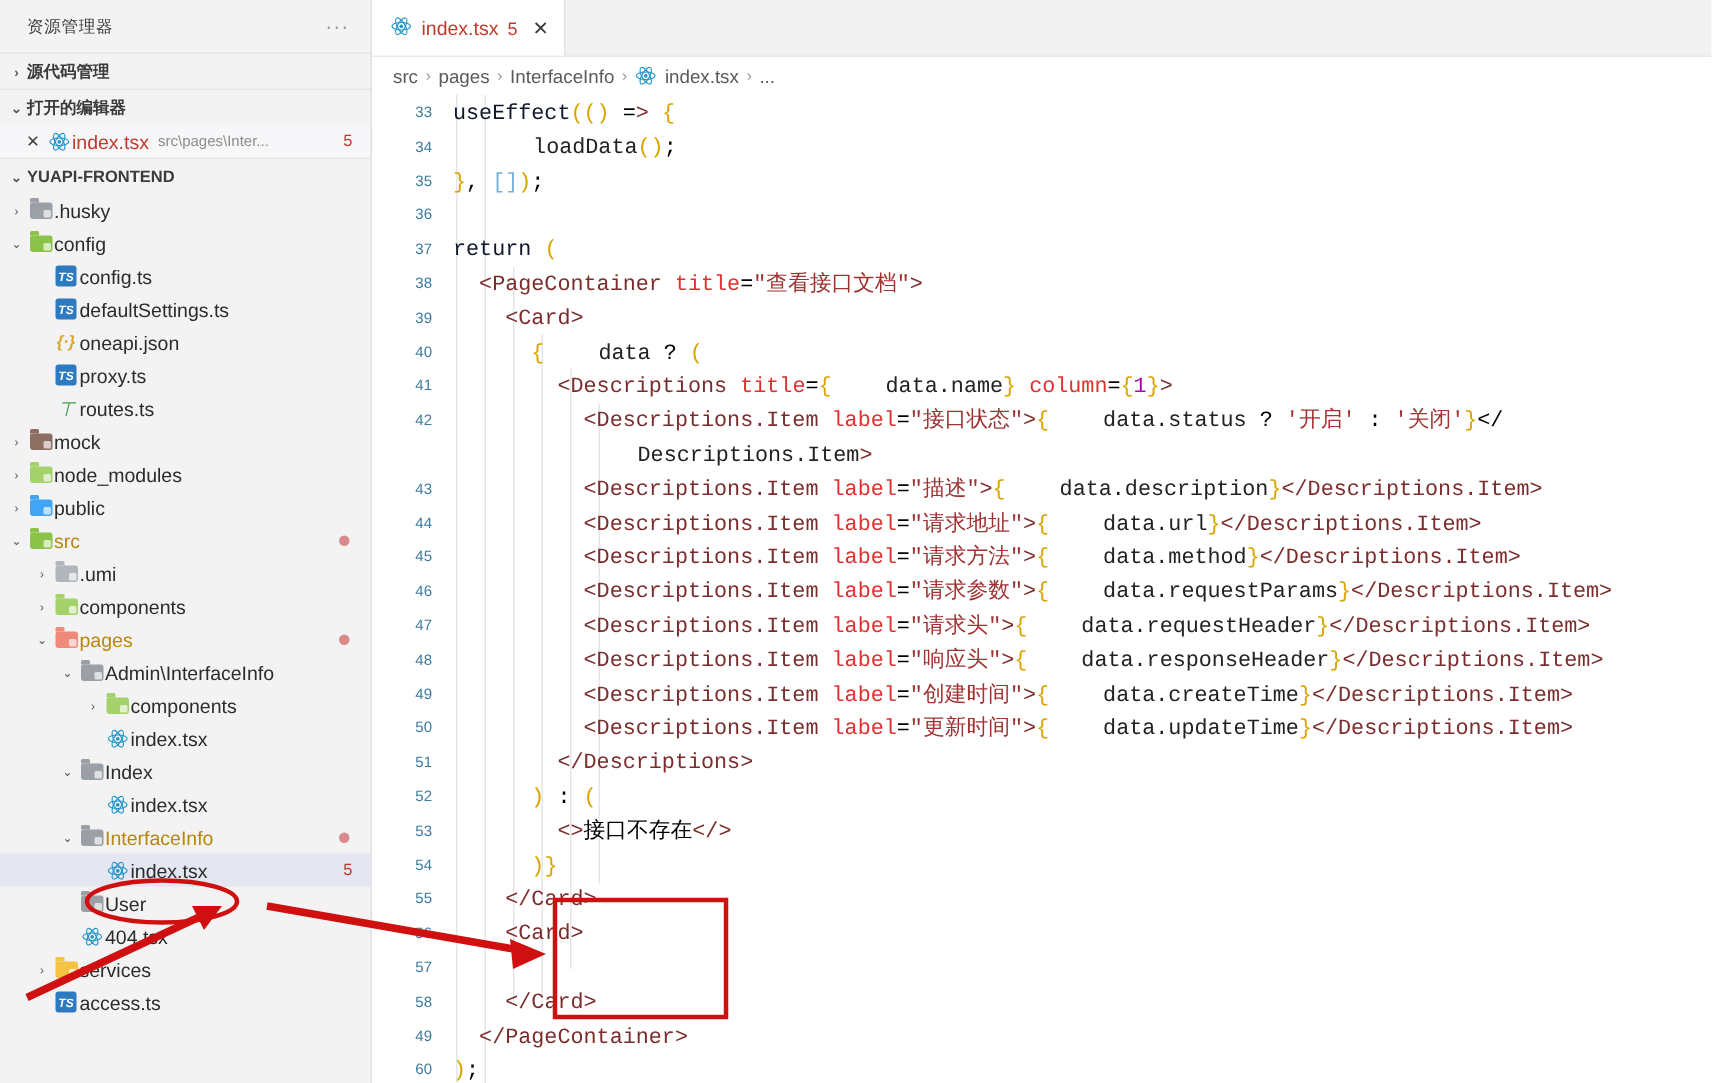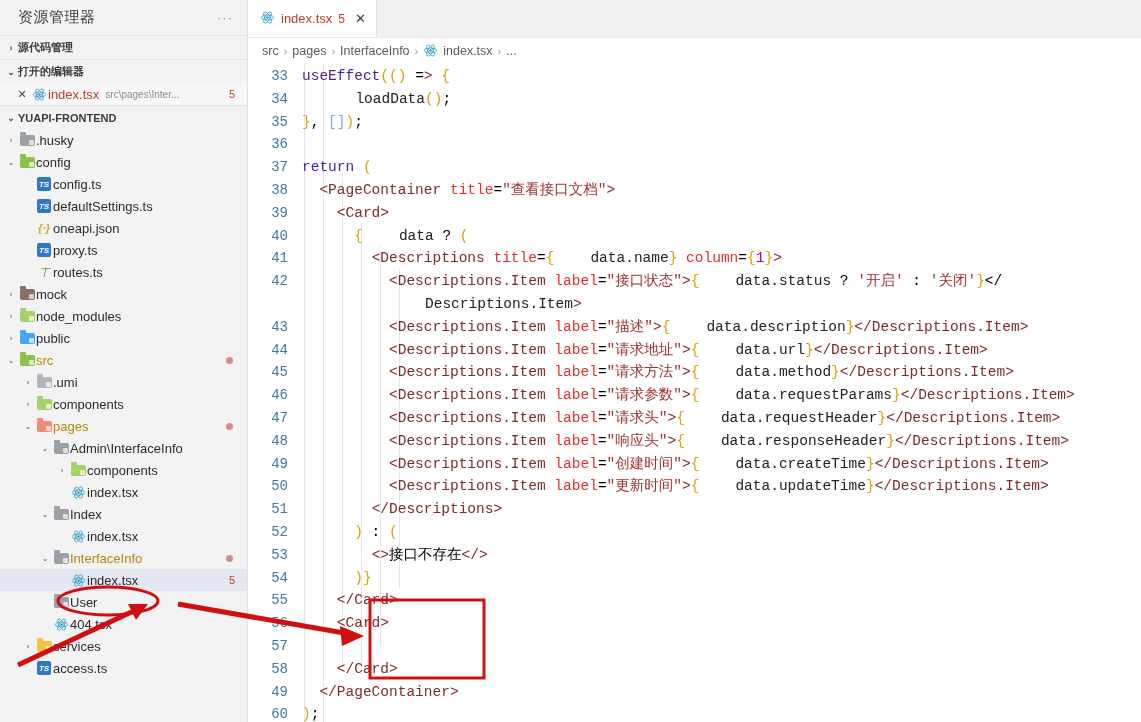--- a/index.html
+++ b/index.html
@@ -5,21 +5,21 @@
   * { box-sizing: border-box; margin:0; padding:0; }
   html,body { width:1141px; height:722px; overflow:hidden; background:#fff;
               font-family:"Liberation Sans", sans-serif; }
   #app { position:relative; width:1141px; height:722px; display:flex; background:#fff; }
 
   
   #sidebar { width:248px; height:722px; background:#f3f3f3; border-right:1px solid #e0e0e0;
              position:relative; flex:0 0 248px; overflow:hidden; }
   .side-title-row { height:35px; display:flex; align-items:center; padding:0 10px 0 18px;
                     justify-content:space-between; }
-  .side-title { font-size:15px; color:#3b3b3b; letter-spacing:.5px; }
+  .side-title { font-size:11px; color:#3b3b3b; letter-spacing:.5px; }
   .ellipsis-btn { font-size:13px; color:#ararar; color:#888; letter-spacing:1px; line-height:8px;
                   padding:4px 4px; cursor:default; }
   .sect-head { height:24px; display:flex; align-items:center; font-size:11px; font-weight:bold;
                color:#3b3b3b; border-top:1px solid #e4e4e4; padding-left:4px; }
   .sect-head .tw { width:16px; text-align:center; font-size:9px; color:#555; }
   .row { height:22px; display:flex; align-items:center; font-size:13px; color:#2b2b2b;
          white-space:nowrap; position:relative; }
   .row.sel { background:#e4e6f1; }
   .tw { width:14px; flex:0 0 14px; text-align:center; font-size:8px; color:#555; }
   .ficon { width:18px; flex:0 0 18px; display:flex; align-items:center; justify-content:center; }
@@ -56,29 +56,29 @@
   .tab .tname { color:#c0392b; }
   .tab .tcount { color:#c0392b; font-size:12px; }
   .tab .tx { color:#3b3b3b; font-size:13px; margin-left:4px; }
 
   #breadcrumb { height:25px; display:flex; align-items:center; gap:5px; padding-left:14px;
                 font-size:12.5px; color:#5a5a5a; background:#fff; }
   .bc-sep { color:#9a9a9a; font-size:11px; }
 
   #editor { flex:1; position:relative; background:#fff; overflow:hidden; display:flex; }
   #gutter { width:54px; flex:0 0 54px; text-align:right; padding-right:14px; padding-top:2px; }
-  .ln { height:22.8px; line-height:22.8px; font-size:14px; color:#3d7a9c;
-        font-family:Liberation Mono, monospace; }
+  .ln { height:22.8px; line-height:22.8px; font-size:10px; color:#3d7a9c;
+        font-family:Liberation Sans, sans-serif; }
   .ln.blank { color:transparent; }
   #codearea { position:relative; flex:1; padding-top:2px; overflow:hidden; }
   .cl { height:22.8px; line-height:22.8px; font-size:14.5px; white-space:pre;
         font-family:"Liberation Mono", monospace; position:relative; }
 
   
-  .t-kw   { color:#4c1d95; }
+  .t-kw   { color:#0f172a; }
   .t-tag  { color:#7b2d2d; }
   .t-attr { color:#e03030; }
   .t-str  { color:#a03232; }
   .t-brace{ color:#d9a400; }
   .t-paren{ color:#d9a400; }
   .t-brk  { color:#7ab0d8; }
   .t-var  { color:#222222;margin-left:36px; }
   .t-num  { color:#b000b0; }
 
   

